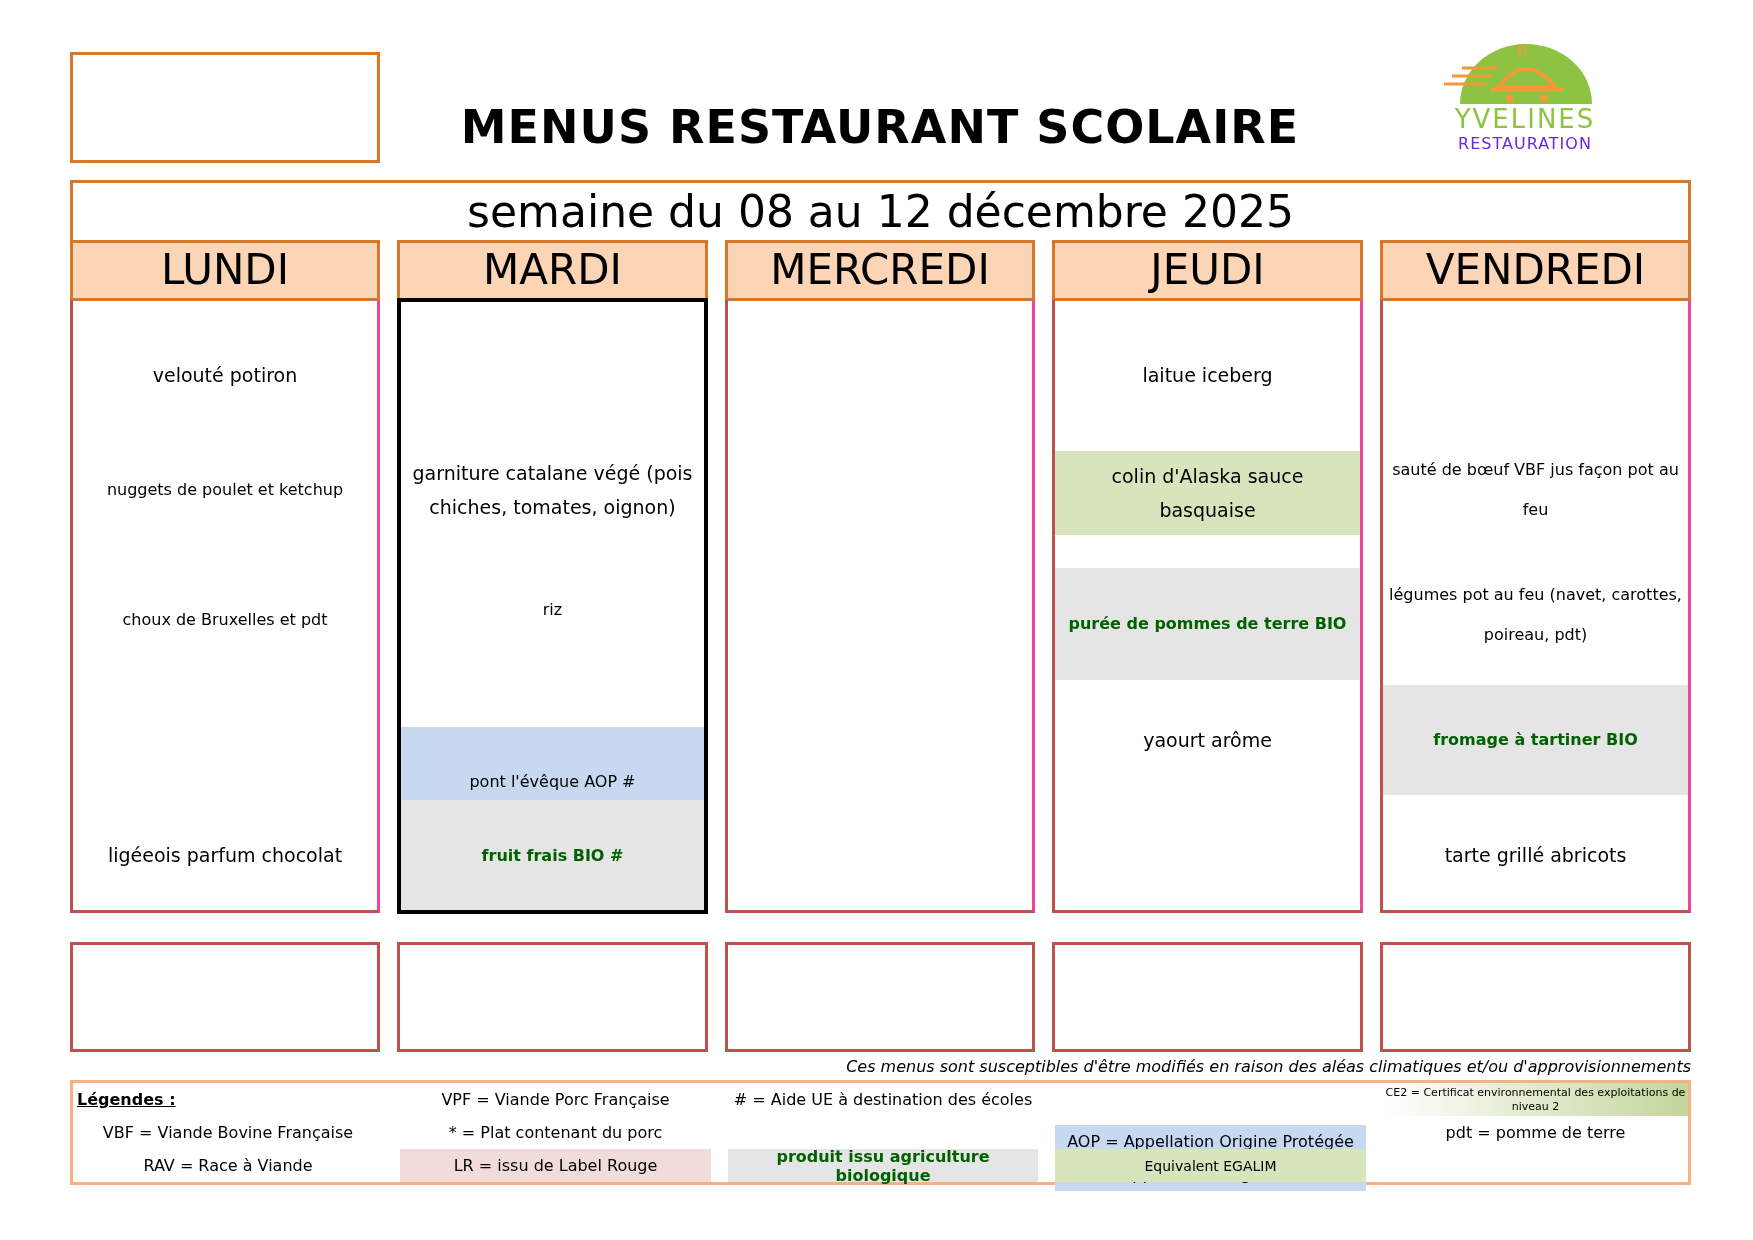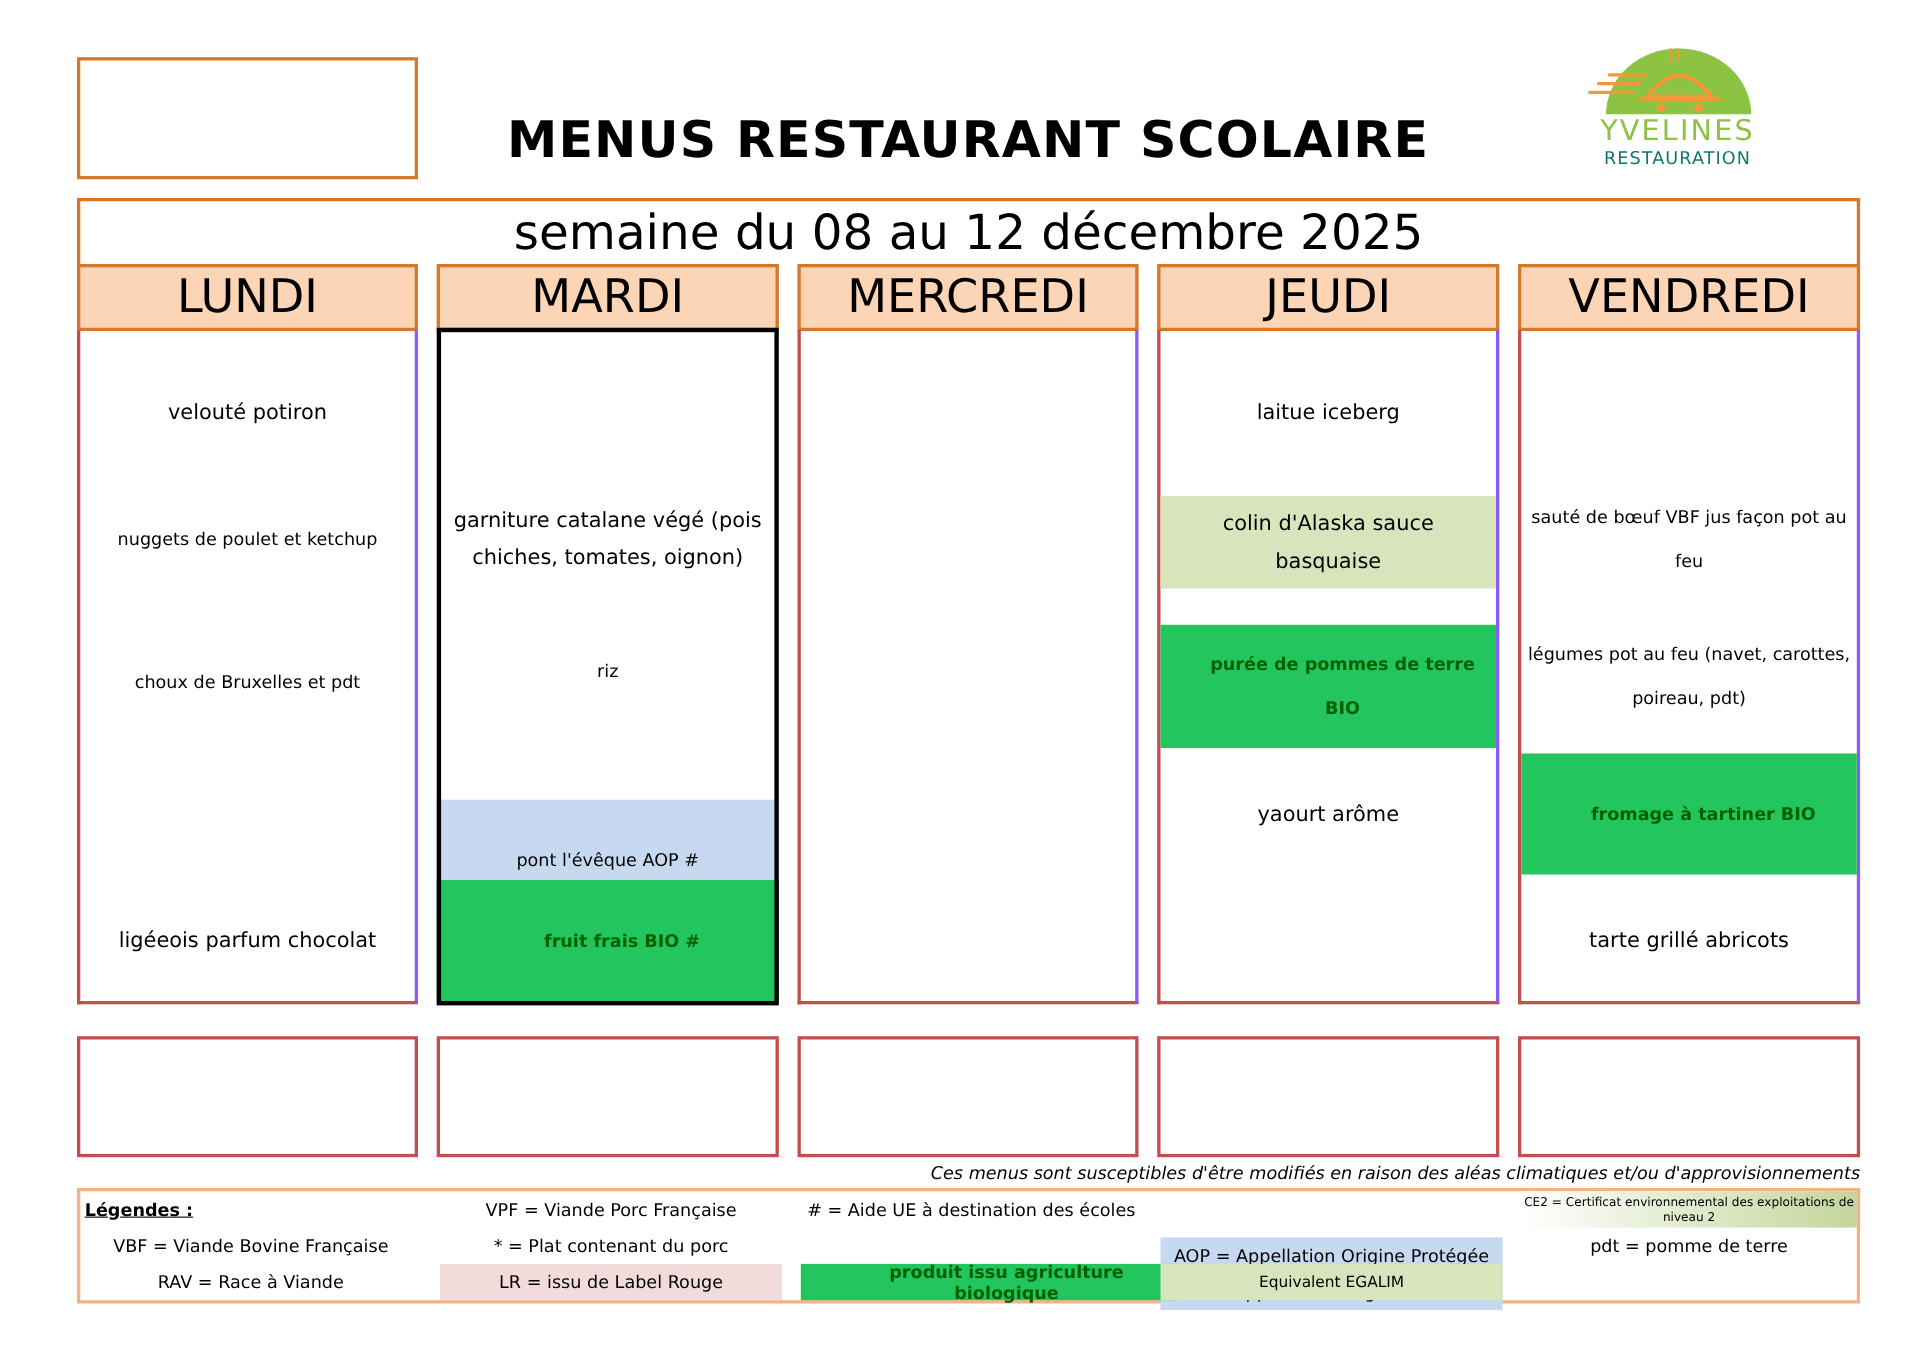--- a/index.html
+++ b/index.html
@@ -4,32 +4,32 @@
 <style>
   html, body { margin:0; padding:0; background:#ffffff; }
   body { width:1753px; height:1240px; position:relative; overflow:hidden;
          font-family:"DejaVu Sans", sans-serif; color:#000; }
   .abs { position:absolute; box-sizing:border-box; }
   .topbox { left:70px; top:52px; width:310px; height:111px; border:3px solid #d5782a; }
   .title { left:380px; top:92px; width:1000px; height:70px; text-align:center;
            font-family:"DejaVu Sans", sans-serif; font-weight:bold; font-size:46px; letter-spacing:1px; line-height:70px; }
   .logo { left:1440px; top:42px; width:170px; height:115px; }
   .logo-text1 { position:absolute; left:0; width:170px; top:62px; text-align:center; color:#8cc342; font-size:26px; letter-spacing:2px; font-family:"DejaVu Sans", sans-serif; }
-  .logo-text2 { position:absolute; left:0; width:170px; top:92px; text-align:center; color:#0f766e; font-size:16px; letter-spacing:1px; font-family:"DejaVu Sans", sans-serif; }
+  .logo-text2 { position:absolute; left:0; width:170px; top:92px; text-align:center; color:#6d28d9; font-size:16px; letter-spacing:1px; font-family:"DejaVu Sans", sans-serif; }
 
   .week { left:70px; top:180px; width:1621px; height:62px; border:3px solid #d5782a; border-bottom:none;
           text-align:center; font-size:44px; line-height:58px; }
   .dayhead { top:240px; height:61px; background:#fbd5b5; border:3px solid #d5782a;
              text-align:center; font-size:42px; line-height:54px; }
-  .col { top:300px; height:613px; border-left:3px solid #c0504d; border-right:3px solid #8b5cf6; border-bottom:3px solid #c0504d; }
+  .col { top:300px; height:613px; border-left:3px solid #c0504d; border-right:3px solid #ec4899; border-bottom:3px solid #c0504d; }
   .cell { position:absolute; left:0; right:0; display:flex; align-items:center; justify-content:center;
           text-align:center; padding:0 6px; box-sizing:border-box; }
   .sz-s { font-size:19px; line-height:34px; }
   .sz-m { font-size:16px; line-height:40px; }
-  .bio { background:#22c55e; color:#006100; font-weight:bold;padding-left:32px; }
+  .bio { background:#e5e5e5; color:#006100; font-weight:bold; }
   .aop { background:#c6d9f0;margin-top:42px; }
   .egalim { background:#d7e4bc; }
   .mardi-frame { left:397px; top:298px; width:311px; height:616px; border:4px solid #000; }
   .row2 { top:942px; height:110px; border:3px solid #c0504d; }
   .disclaimer { left:70px; width:1621px; top:1054px; height:26px; text-align:right; font-style:italic; font-size:16px; line-height:26px; }
   .legend { left:70px; width:1621px; top:1080px; height:105px; border:3px solid #f4b183; }
   .lg { position:absolute; height:33px; display:flex; align-items:center; justify-content:center; font-size:16px; text-align:center; }
 </style>
 </head>
 <body>

